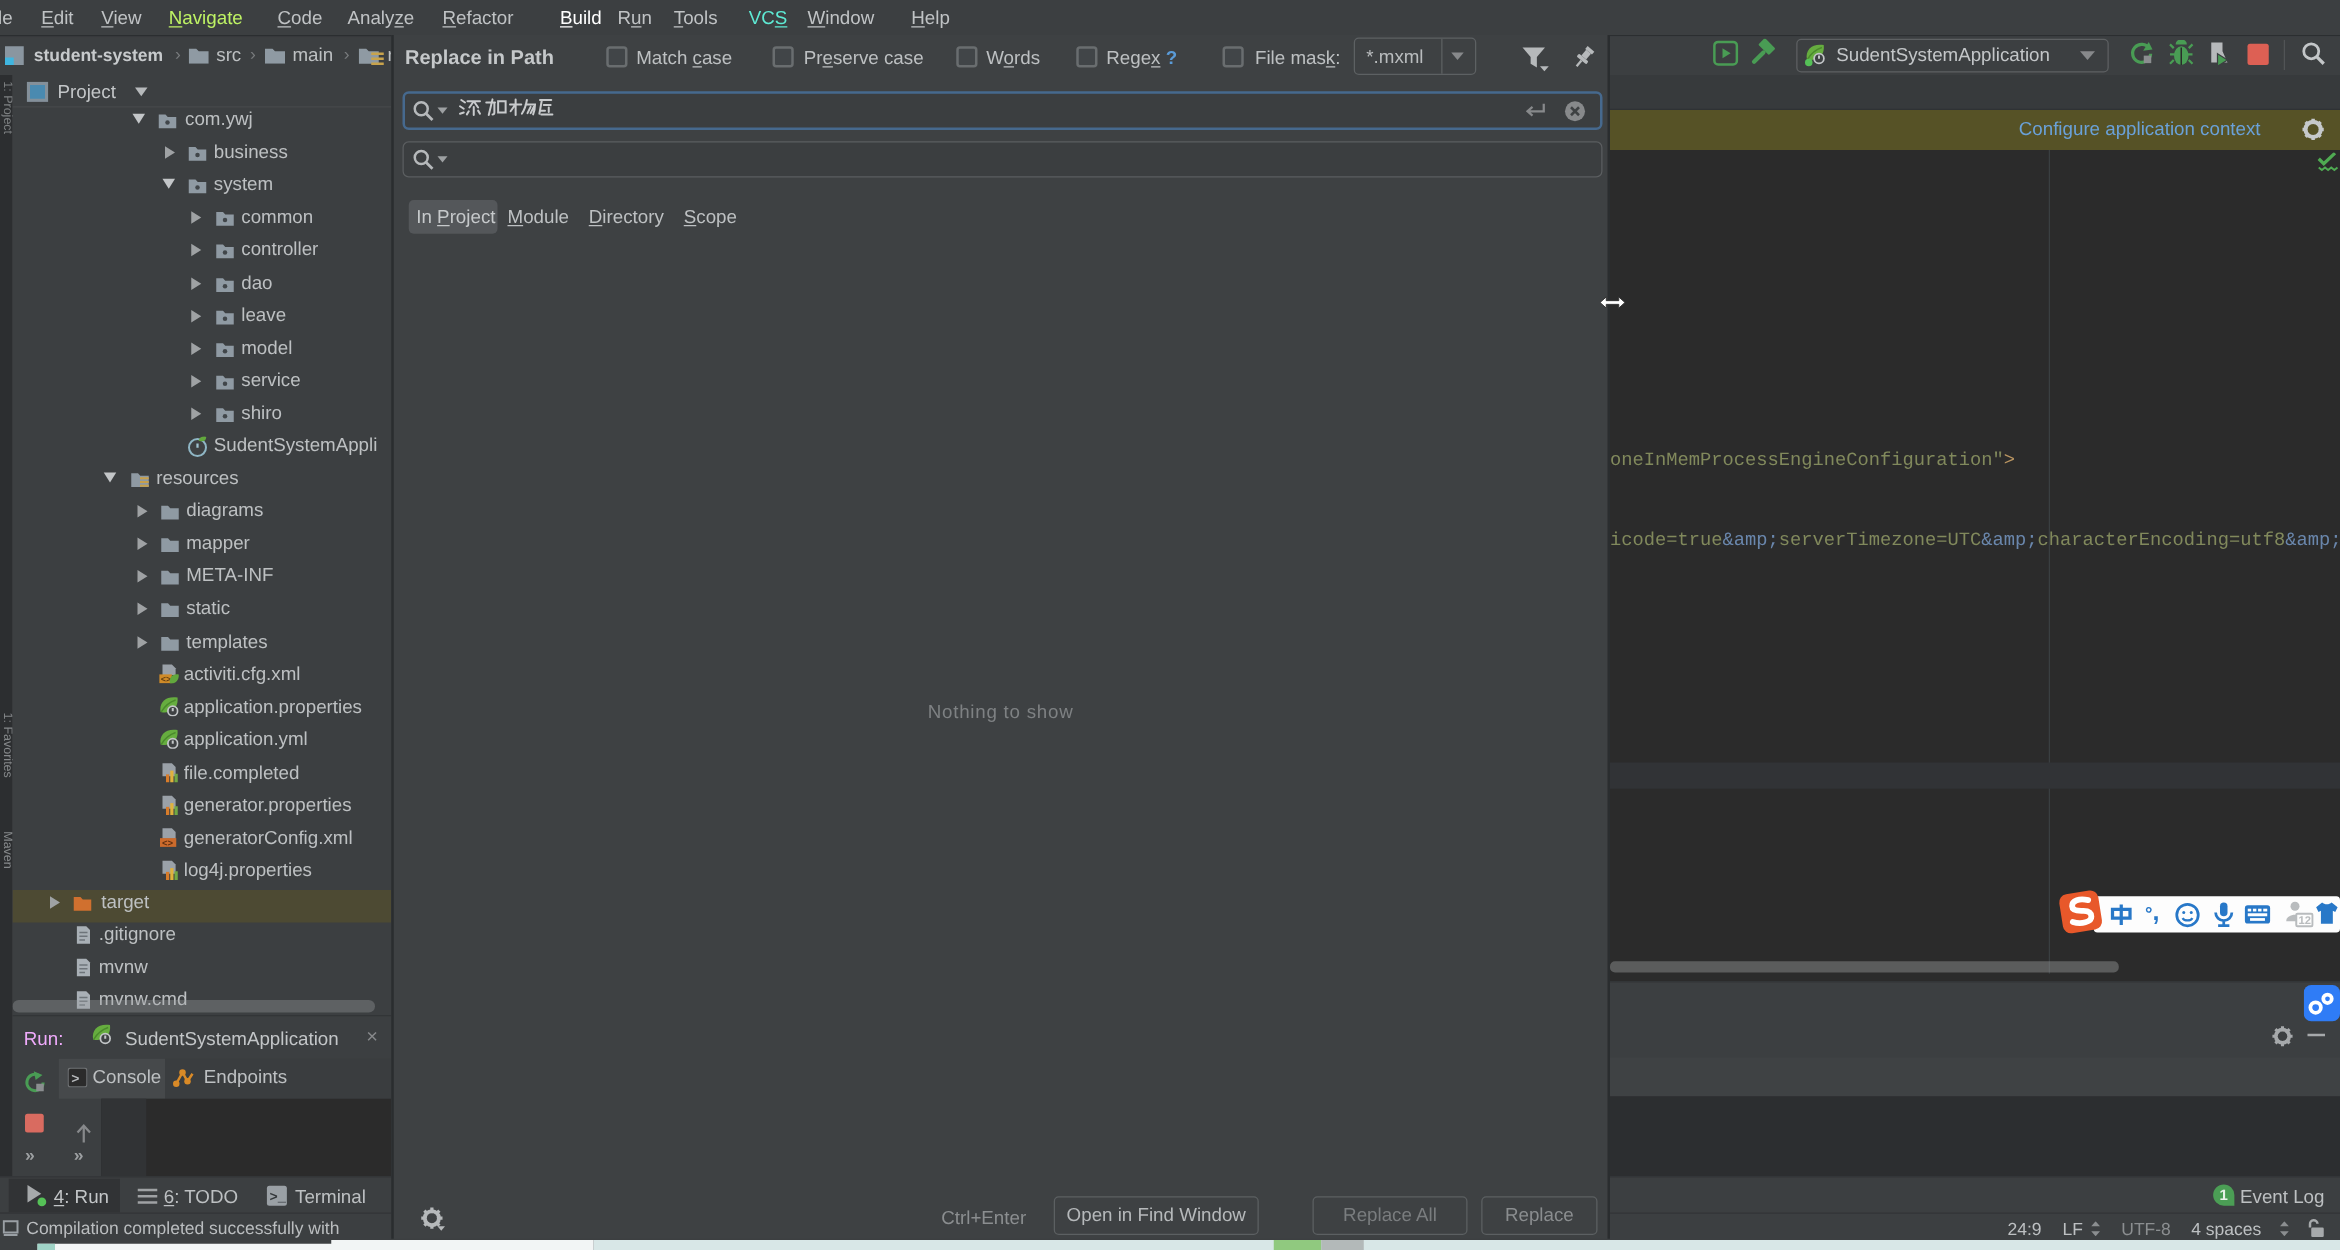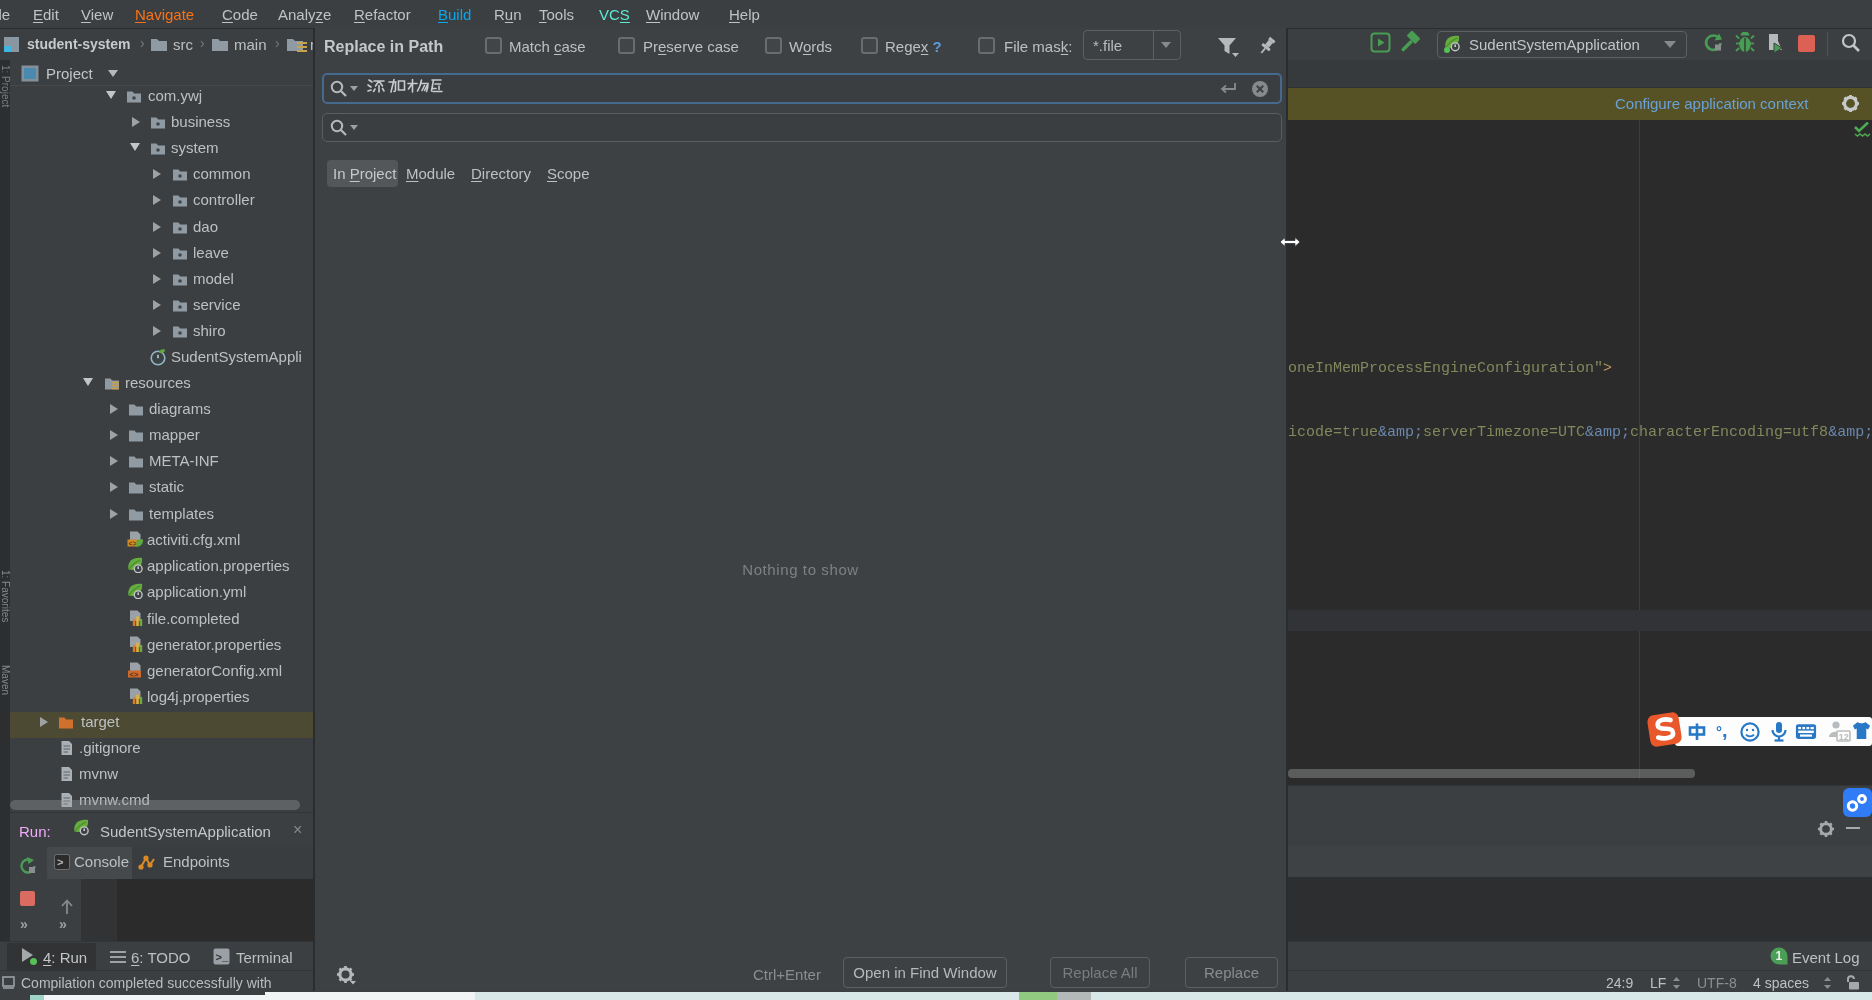--- a/index.html
+++ b/index.html
@@ -12,25 +12,25 @@
 .ad{position:absolute;width:0;height:0;border-top:8px solid #c3c6c8;border-left:5px solid transparent;border-right:5px solid transparent}
 .btn{position:absolute;height:31px;border:1px solid #5c6062;border-radius:4px;font-size:15px;color:#b6b9bb;text-align:center;line-height:29px}
 .cb{width:17px;height:17px;border:2px solid #696d6f;border-radius:3px;background:#414548}
 </style></head>
 <body>
 
 <div class="ab" style="left:0;top:0;width:1872px;height:29px;background:#3c3f41;border-bottom:1px solid #2b2e30"></div>
 <div class="ab t" style="left:-14px;top:6px;color:#c0c3c5">File</div>
 <div class="ab t" style="left:33px;top:6px;color:#c0c3c5"><u>E</u>dit</div>
 <div class="ab t" style="left:81px;top:6px;color:#c0c3c5"><u>V</u>iew</div>
-<div class="ab t" style="left:135px;top:6px;color:#f97316"><u>N</u>avigate</div>
+<div class="ab t" style="left:135px;top:6px;color:#bef264"><u>N</u>avigate</div>
 <div class="ab t" style="left:222px;top:6px;color:#c0c3c5"><u>C</u>ode</div>
 <div class="ab t" style="left:278px;top:6px;color:#c0c3c5">Analy<u>z</u>e</div>
 <div class="ab t" style="left:354px;top:6px;color:#c0c3c5"><u>R</u>efactor</div>
-<div class="ab t" style="left:438px;top:6px;color:#0ea5e9"><u>B</u>uild</div>
+<div class="ab t" style="left:448px;top:6px;color:#ffffff"><u>B</u>uild</div>
 <div class="ab t" style="left:494px;top:6px;color:#c0c3c5">R<u>u</u>n</div>
 <div class="ab t" style="left:539px;top:6px;color:#c0c3c5"><u>T</u>ools</div>
 <div class="ab t" style="left:599px;top:6px;color:#5eead4">VC<u>S</u></div>
 <div class="ab t" style="left:646px;top:6px;color:#c0c3c5"><u>W</u>indow</div>
 <div class="ab t" style="left:729px;top:6px;color:#c0c3c5"><u>H</u>elp</div>
 
 <div class="ab" style="left:0;top:30px;width:313px;height:30px;background:#3c3f41"></div>
 <div class="ab" id="bc" style="left:0;top:30px;width:313px;height:30px;overflow:hidden">
   <svg class="ab" style="left:3px;top:6px" width="17" height="17">
       <rect x="1" y="1" width="15" height="15" fill="#8a96a0"></rect>
@@ -514,21 +514,21 @@
     <div class="ab t" style="left:194px;top:10px">Match <u>c</u>ase</div>
   <div class="ab cb" style="left:303px;top:9px"></div>
     <div class="ab t" style="left:328px;top:10px">Pr<u>e</u>serve case</div>
   <div class="ab cb" style="left:450px;top:9px"></div>
     <div class="ab t" style="left:474px;top:10px">W<u>o</u>rds</div>
   <div class="ab cb" style="left:546px;top:9px"></div>
     <div class="ab t" style="left:570px;top:10px">Rege<u>x</u> <span style="color:#5a9bd8;font-weight:bold">?</span></div>
   <div class="ab cb" style="left:663px;top:9px"></div>
     <div class="ab t" style="left:689px;top:10px">File mas<u>k</u>:</div>
   <div class="ab" style="left:768px;top:2px;width:98px;height:30px;border:1px solid #5d6163;border-radius:4px"></div>
-  <div class="ab t" style="left:778px;top:9px;color:#b9bcbe">*.file</div>
+  <div class="ab t" style="left:778px;top:9px;color:#b9bcbe">*.mxml</div>
   <div class="ab" style="left:838px;top:3px;width:1px;height:28px;background:#5d6163"></div>
   <div class="ab" style="left:846px;top:14px;width:0;height:0;border-top:6px solid #87898b;border-left:5.5px solid transparent;border-right:5.5px solid transparent"></div>
   <svg class="ab" style="left:901px;top:8px" width="26" height="22" viewBox="0 0 26 22">
       <path d="M2,2 H20 L13.5,9.5 V18 L8.5,15 V9.5 z" fill="#b6b9bb"></path>
       <path d="M16,17 h7 l-3.5,4 z" fill="#b6b9bb"></path>
     </svg>
   <svg class="ab" style="left:941px;top:7px" width="22" height="22" viewBox="0 0 22 22">
       <g transform="rotate(40 11 11)">
         <rect x="7.5" y="2" width="7" height="3" fill="#b6b9bb"></rect>
         <rect x="8.5" y="5" width="5" height="6" fill="#b6b9bb"></rect>
@@ -584,15 +584,15 @@
         <line x1="9.5" y1="1" x2="9.5" y2="18"></line>
         <line x1="1" y1="9.5" x2="18" y2="9.5"></line>
         <line x1="3.5" y1="3.5" x2="15.5" y2="15.5"></line>
         <line x1="15.5" y1="3.5" x2="3.5" y2="15.5"></line>
       </g>
       <circle cx="9.5" cy="9.5" r="4" fill="#3e4143"></circle>
       <path d="M14,16 h6 l-3,3.5 z" fill="#b6b9bb"></path>
     </svg>
   <div class="ab" style="left:438px;top:938px;font-size:15px;color:#8b8e90;white-space:nowrap">Ctrl+Enter</div>
   <div class="btn" style="left:528px;top:929px;width:164px">Open in Find Window</div>
-  <div class="btn" style="left:735px;top:929px;width:100px;color:#7a7d7f">Replace All</div>
+  <div class="btn" style="left:735px;top:929px;width:124px;color:#7a7d7f">Replace All</div>
   <div class="btn" style="left:870px;top:929px;width:93px;color:#8a8d8f">Replace</div>
 </div>
 
 </body></html>

